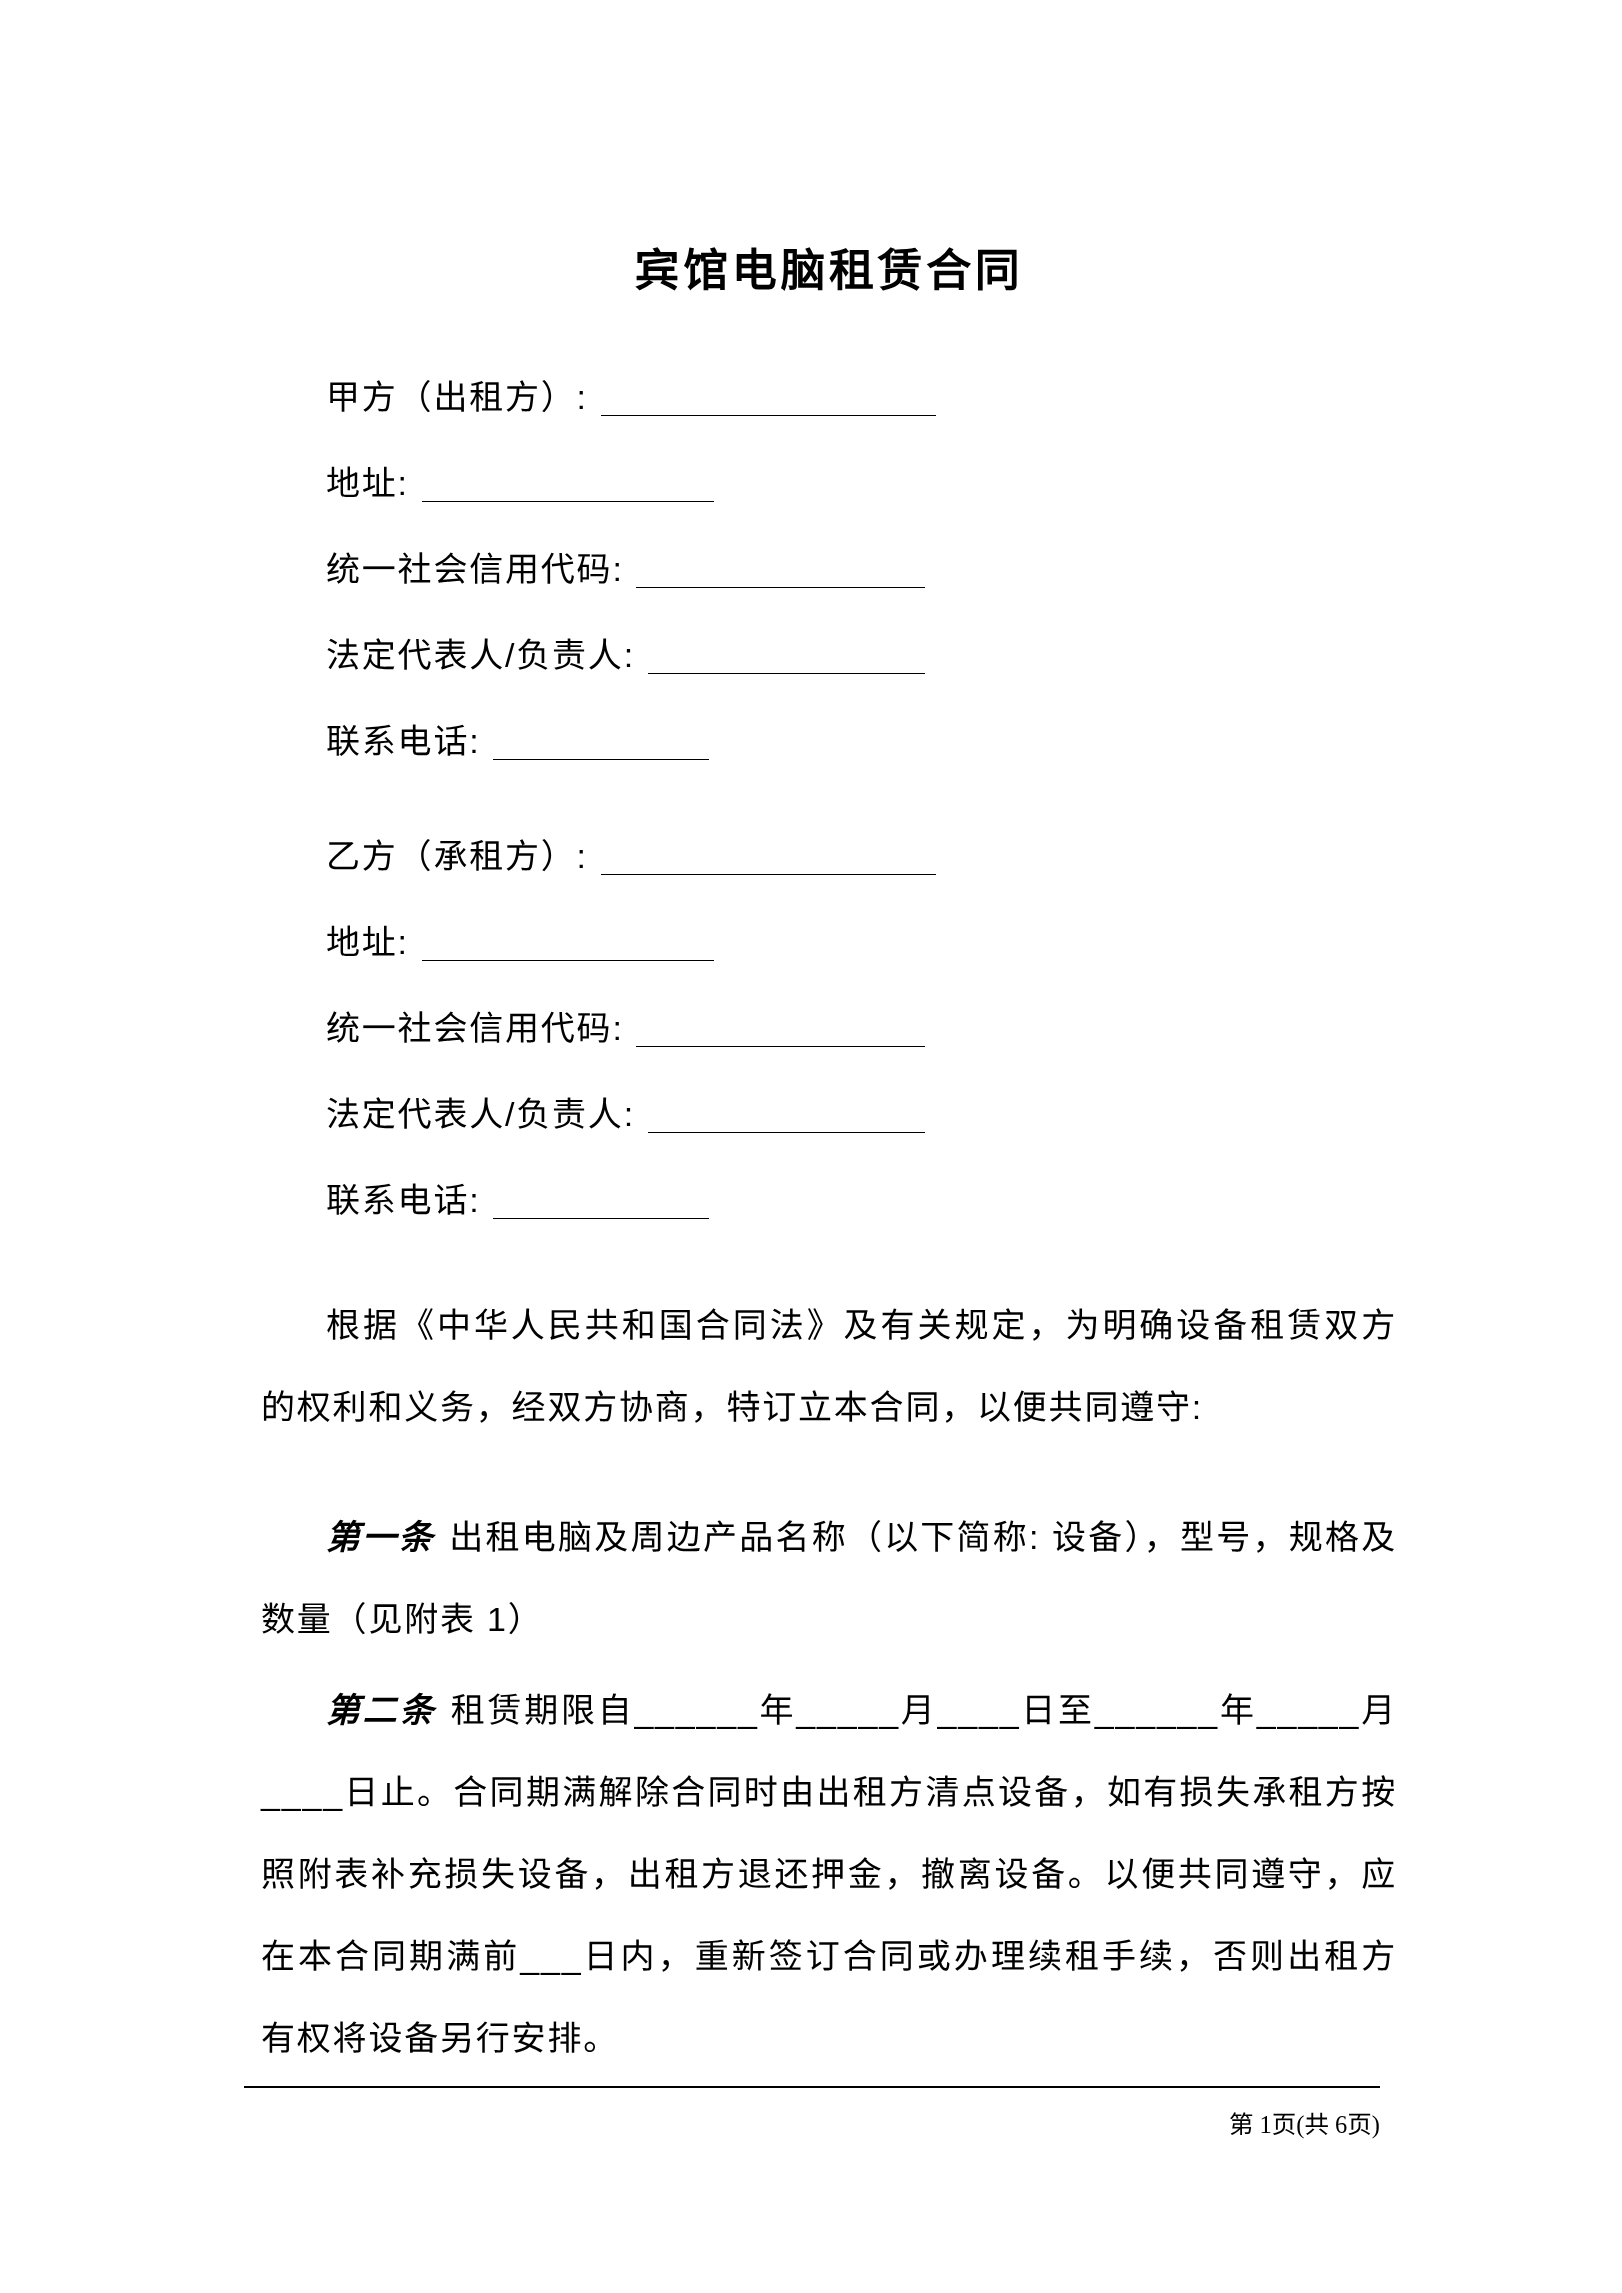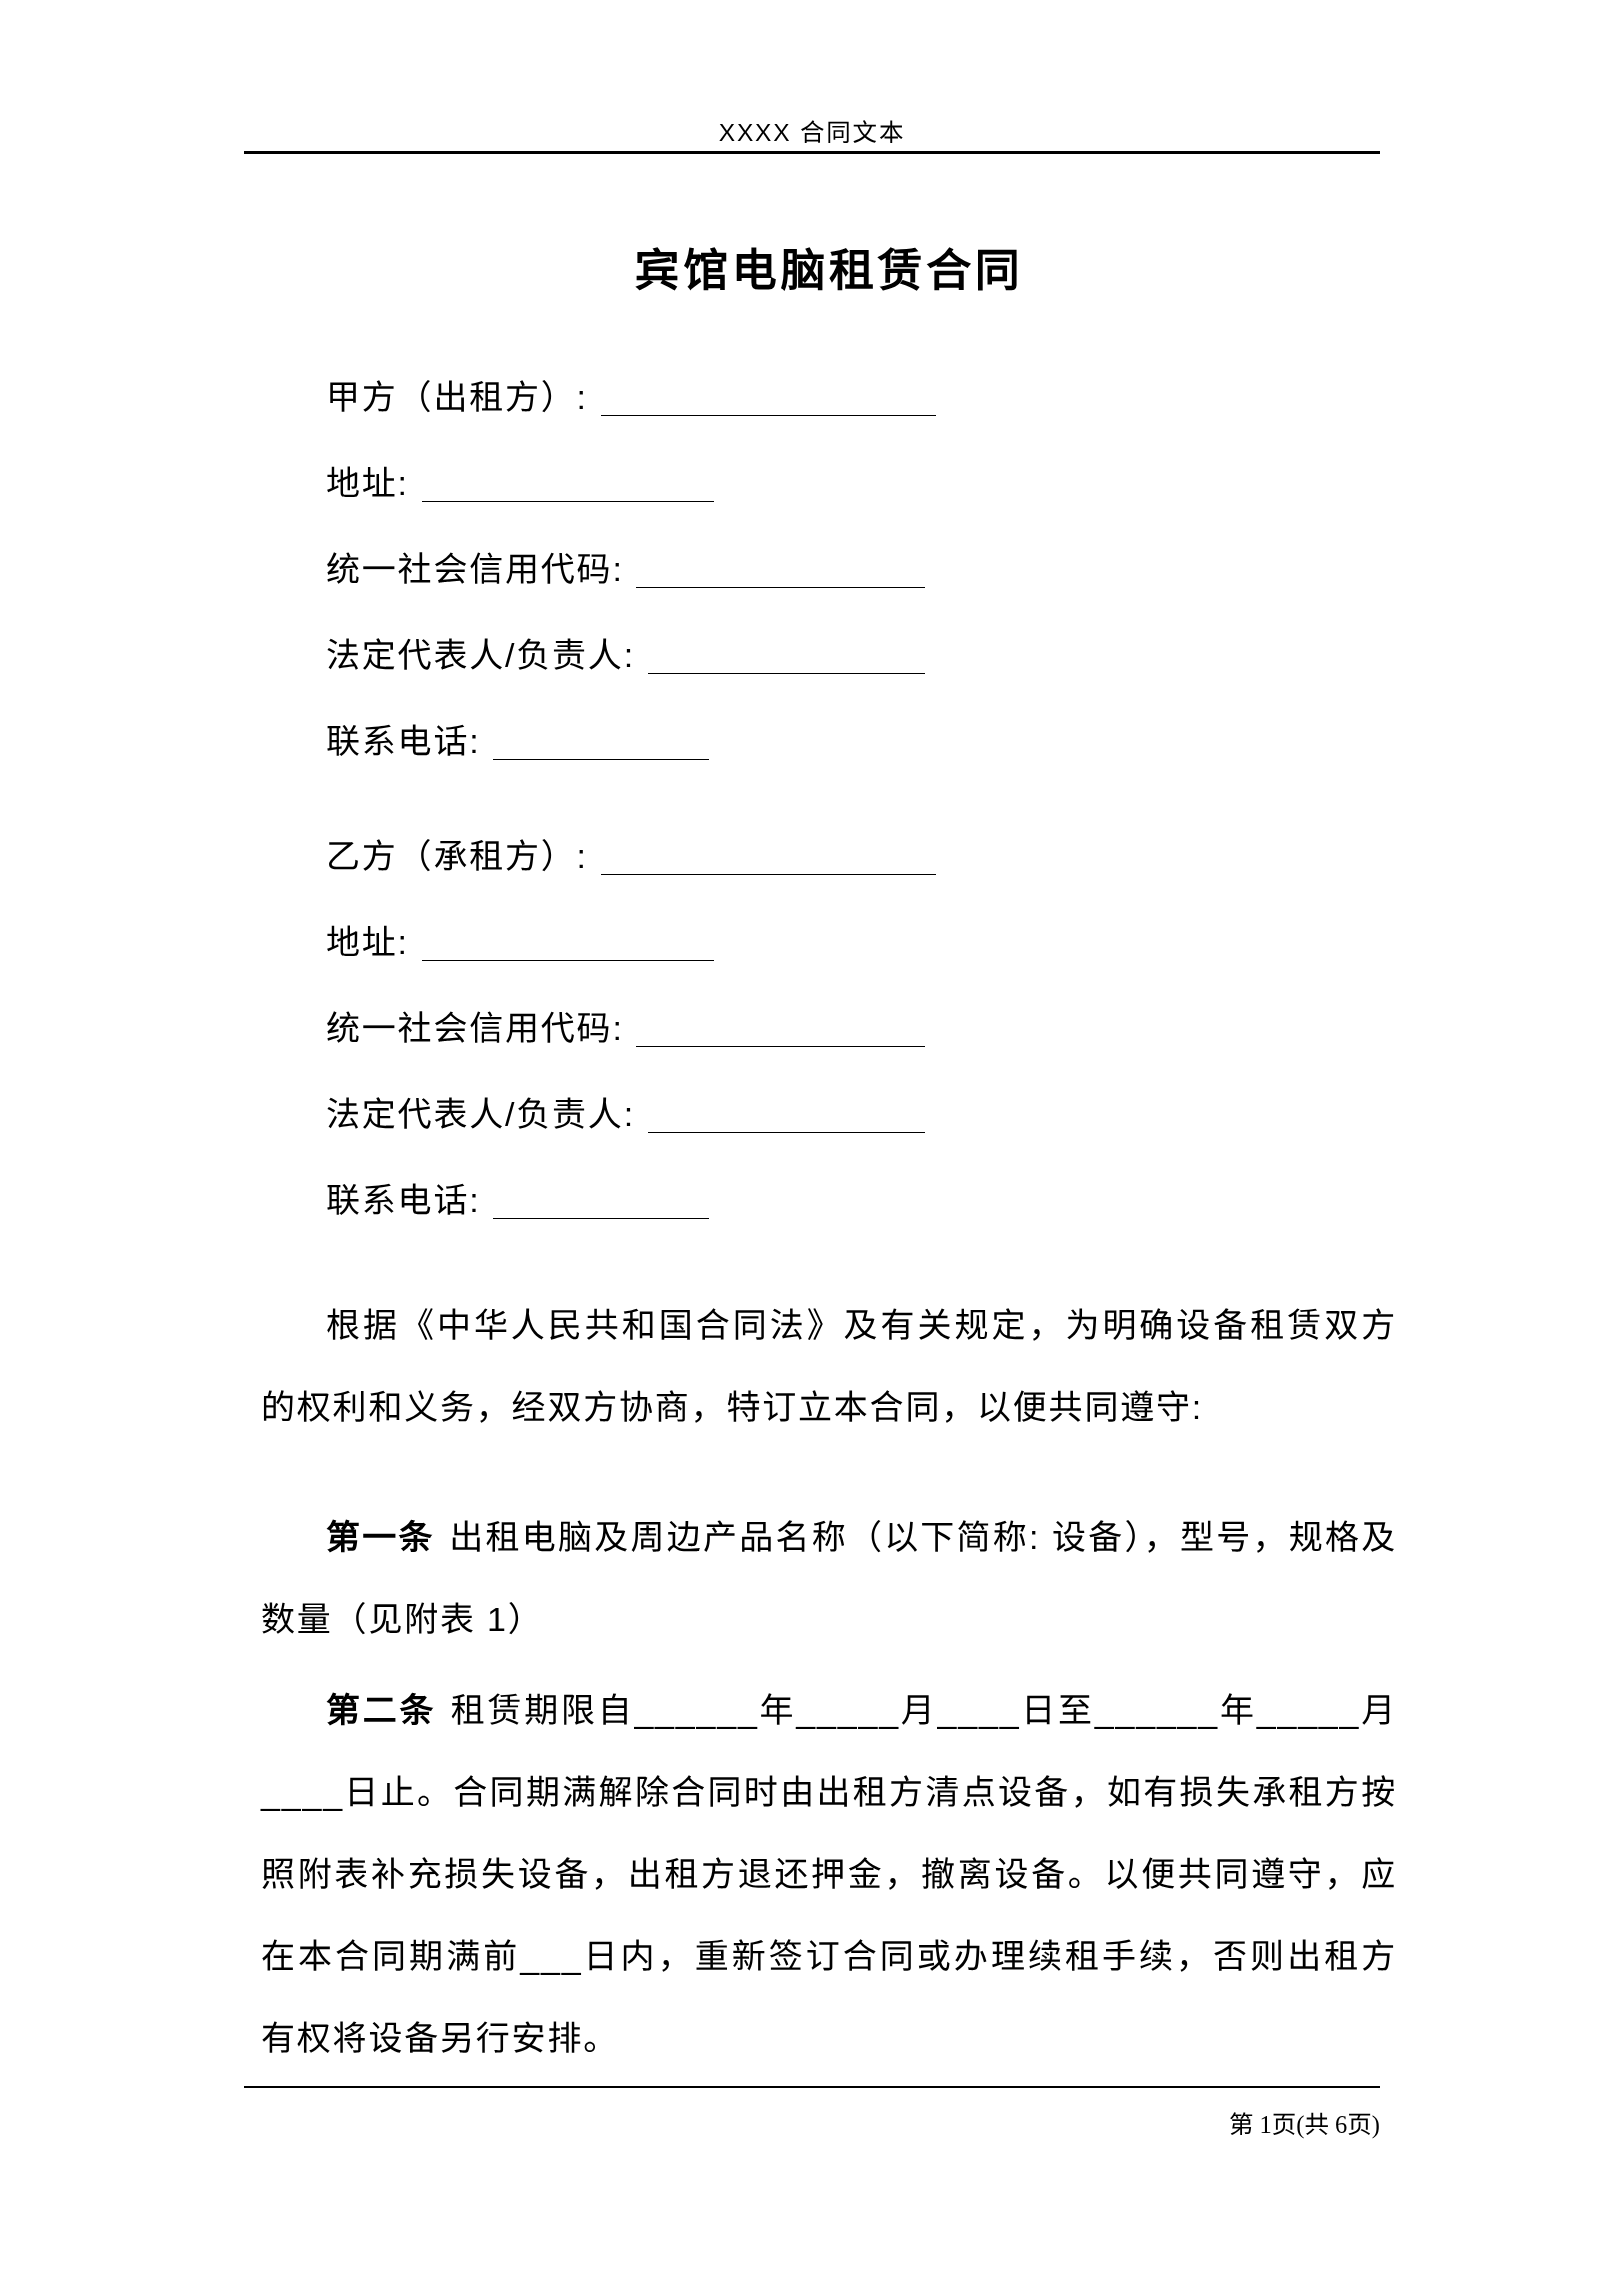--- a/index.html
+++ b/index.html
@@ -82,20 +82,21 @@
     letter-spacing: 1.8px;
     text-align: justify;
     text-indent: 65px;
   }
   .preamble { margin-top: 41px; }
   .clause-1 { margin-top: 48px; }
   .clause-2 { margin-top: 9px; }
   .clause-num {
     font-weight: bold;
     margin-right: 14.5px;
+    font-style: italic;
   }
 
   
   .page-footer {
     position: absolute;
     top: 2086px; left: 244px;
     width: 1136px;
   }
   .footer-rule {
     height: 0;
@@ -107,24 +108,20 @@
     font-size: 24.5px;
     line-height: 29px;
     font-family: "Liberation Serif", "DejaVu Serif", serif;
   }
 </style>
 </head>
 <body>
 
 <div class="page">
 
-  <div class="page-header">
-    <div class="header-title">XXXX 合同文本</div>
-    <div class="header-rule"></div>
-  </div>
 
   <div class="content">
 
     <h1 class="doc-title">宾馆电脑租赁合同</h1>
 
     <div class="party-block party-a">
       <div class="form-row">
         <span>甲方（出租方）:</span><span class="blank w368"></span>
       </div>
       <div class="form-row">

